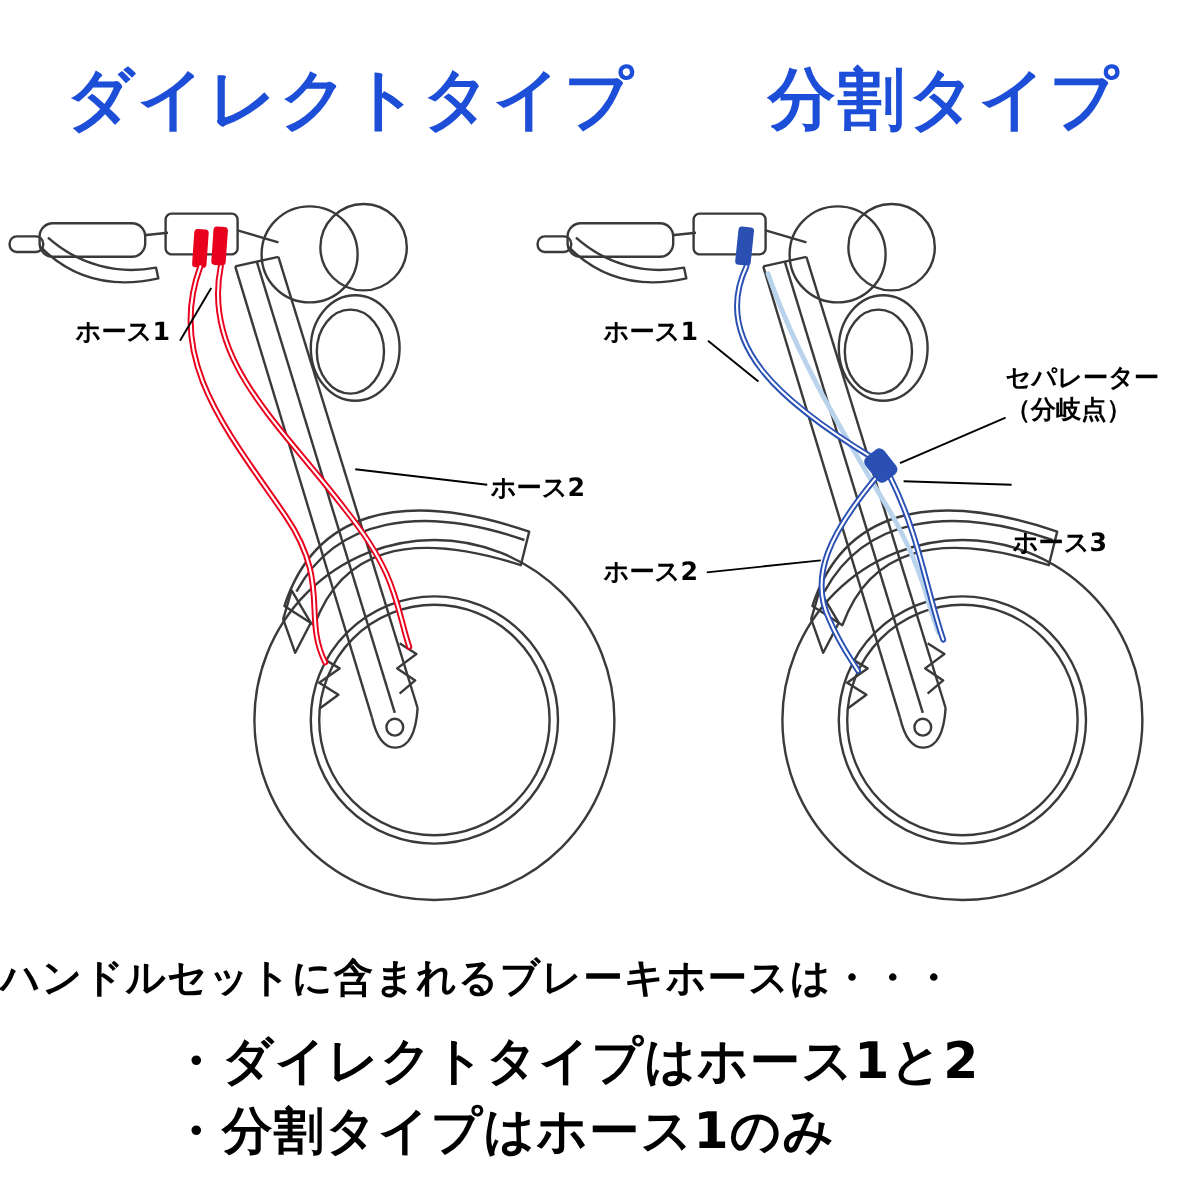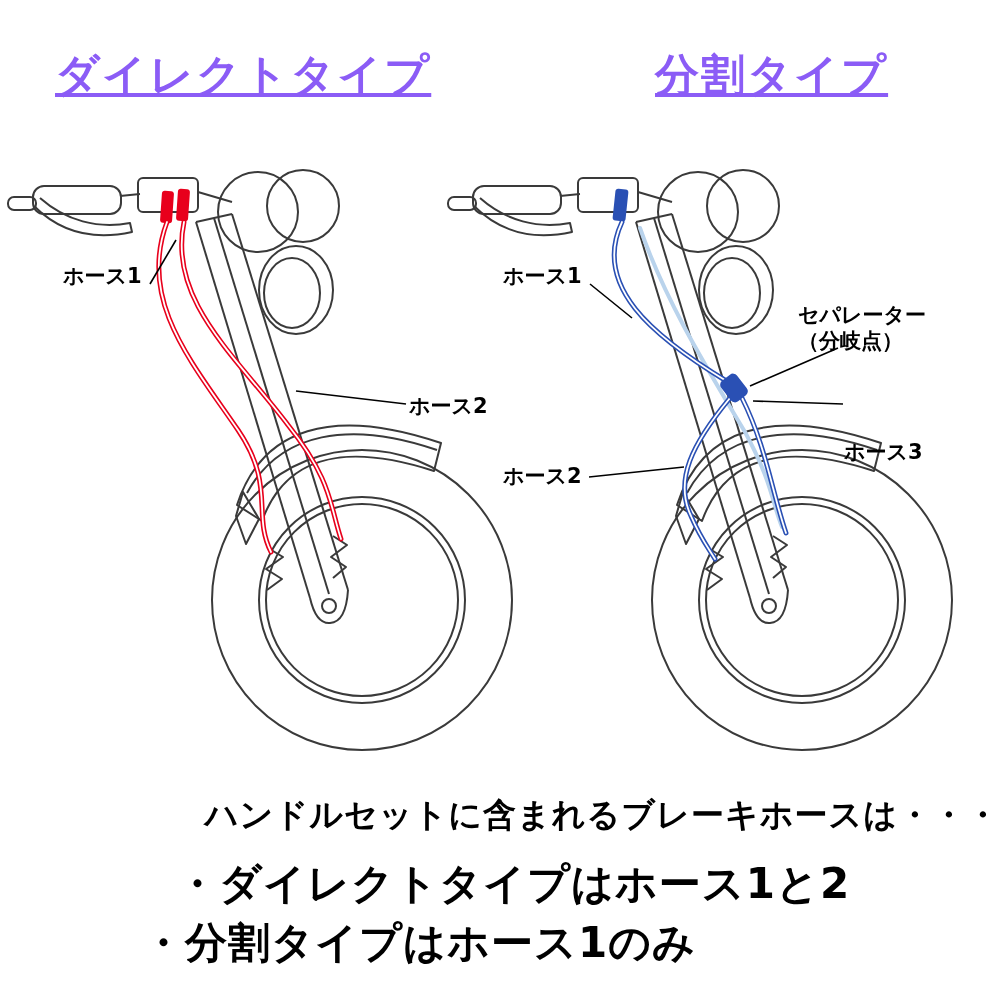--- a/index.html
+++ b/index.html
@@ -7,47 +7,46 @@
   body {
     width: 1000px; height: 1000px;
     position: relative;
     background: #ffffff;
     font-family: "DejaVu Sans", "Liberation Sans", sans-serif;
     color: var(--text, #111);
     overflow: hidden;
   }
   .title {
     position: absolute;
-    font-size: 44px;
+    font-size: 56px;
     font-weight: 900;
     letter-spacing: 2px;
-    color: #8b5cf6;
+    color: #1d4ed8;
     white-space: nowrap;
-    text-decoration: underline;
   }
   .hose-label {
     position: absolute;
     font-size: 21px;
     font-weight: 700;
     color: #000;
     white-space: nowrap;
   }
   .sep-label {
     position: absolute;
     font-size: 21px;
     font-weight: 700;
     color: #000;
     line-height: 1.25;
     white-space: nowrap;
   }
   .footer-intro {
     position: absolute;
     left: 0; top: 793px;
     width: 1000px;
-    text-align: right;
+    text-align: left;
     font-size: 33px;
     font-weight: 900;
     letter-spacing: 1px;
     color: #000;
     white-space: nowrap;
   }
   .footer-bullet {
     position: absolute;
     left: 142px;
     font-size: 42px;
@@ -61,21 +60,21 @@
   .hose-r    { stroke: var(--direct-hose, #e8001c); stroke-width: 5;   fill: none; stroke-linecap: round; }
   .hose-b    { stroke: var(--split-hose, #2a50b4);  stroke-width: 5;   fill: none; stroke-linecap: round; }
   .hose-pale { stroke: var(--split-hose-light, #b9d3ec); stroke-width: 4; fill: none; stroke-linecap: round; }
   .hose-core { stroke: #ffffff; stroke-width: 1.8; fill: none; stroke-linecap: round; }
   .leader { stroke: #000; stroke-width: 1.6; }
 </style>
 </head>
 <body>
 
 <div class="title" style="left:55px; top:46px;">ダイレクトタイプ</div>
-<div class="title" style="left:655px; top:46px;">分割タイプ</div>
+<div class="title" style="left:640px; top:46px;">分割タイプ</div>
 
 <svg id="diagram-svg" width="1000" height="1000" viewBox="0 0 1000 1000">
   <defs>
     <g id="bike" class="outline">
 
       <rect x="8" y="197" width="28" height="13" rx="6"></rect>
 
       <rect x="33" y="186" width="88" height="28" rx="11"></rect>
 
       <path d="M34,206 C62,234 96,240 132,232 L130,223 C98,229 66,221 40,198"></path>
@@ -141,22 +140,22 @@
     <line class="leader" x1="838" y1="348" x2="750" y2="386"></line>
     <line class="leader" x1="843" y1="404" x2="753" y2="401"></line>
     <line class="leader" x1="589" y1="477" x2="684" y2="467"></line>
   </g>
 </svg>
 
 <div class="hose-label" style="left:63px; top:262px;">ホース1</div>
 <div class="hose-label" style="left:409px; top:392px;">ホース2</div>
 
 <div class="hose-label" style="left:503px; top:262px;">ホース1</div>
-<div class="sep-label" style="left:798px; top:302px;">
+<div class="sep-label" style="left:838px; top:302px;">
   <div>セパレーター</div>
   <div>（分岐点）</div>
 </div>
 <div class="hose-label" style="left:844px; top:390px;margin-top:48px;">ホース3</div>
 <div class="hose-label" style="left:503px; top:462px;">ホース2</div>
 
 <div class="footer-intro">ハンドルセットに含まれるブレーキホースは・・・</div>
-<div class="footer-bullet" style="top:856px;margin-left:34px;">・ダイレクトタイプはホース1と2</div>
+<div class="footer-bullet" style="top:856px;">・ダイレクトタイプはホース1と2</div>
 <div class="footer-bullet" style="top:915px;">・分割タイプはホース1のみ</div>
 
 </body></html>

